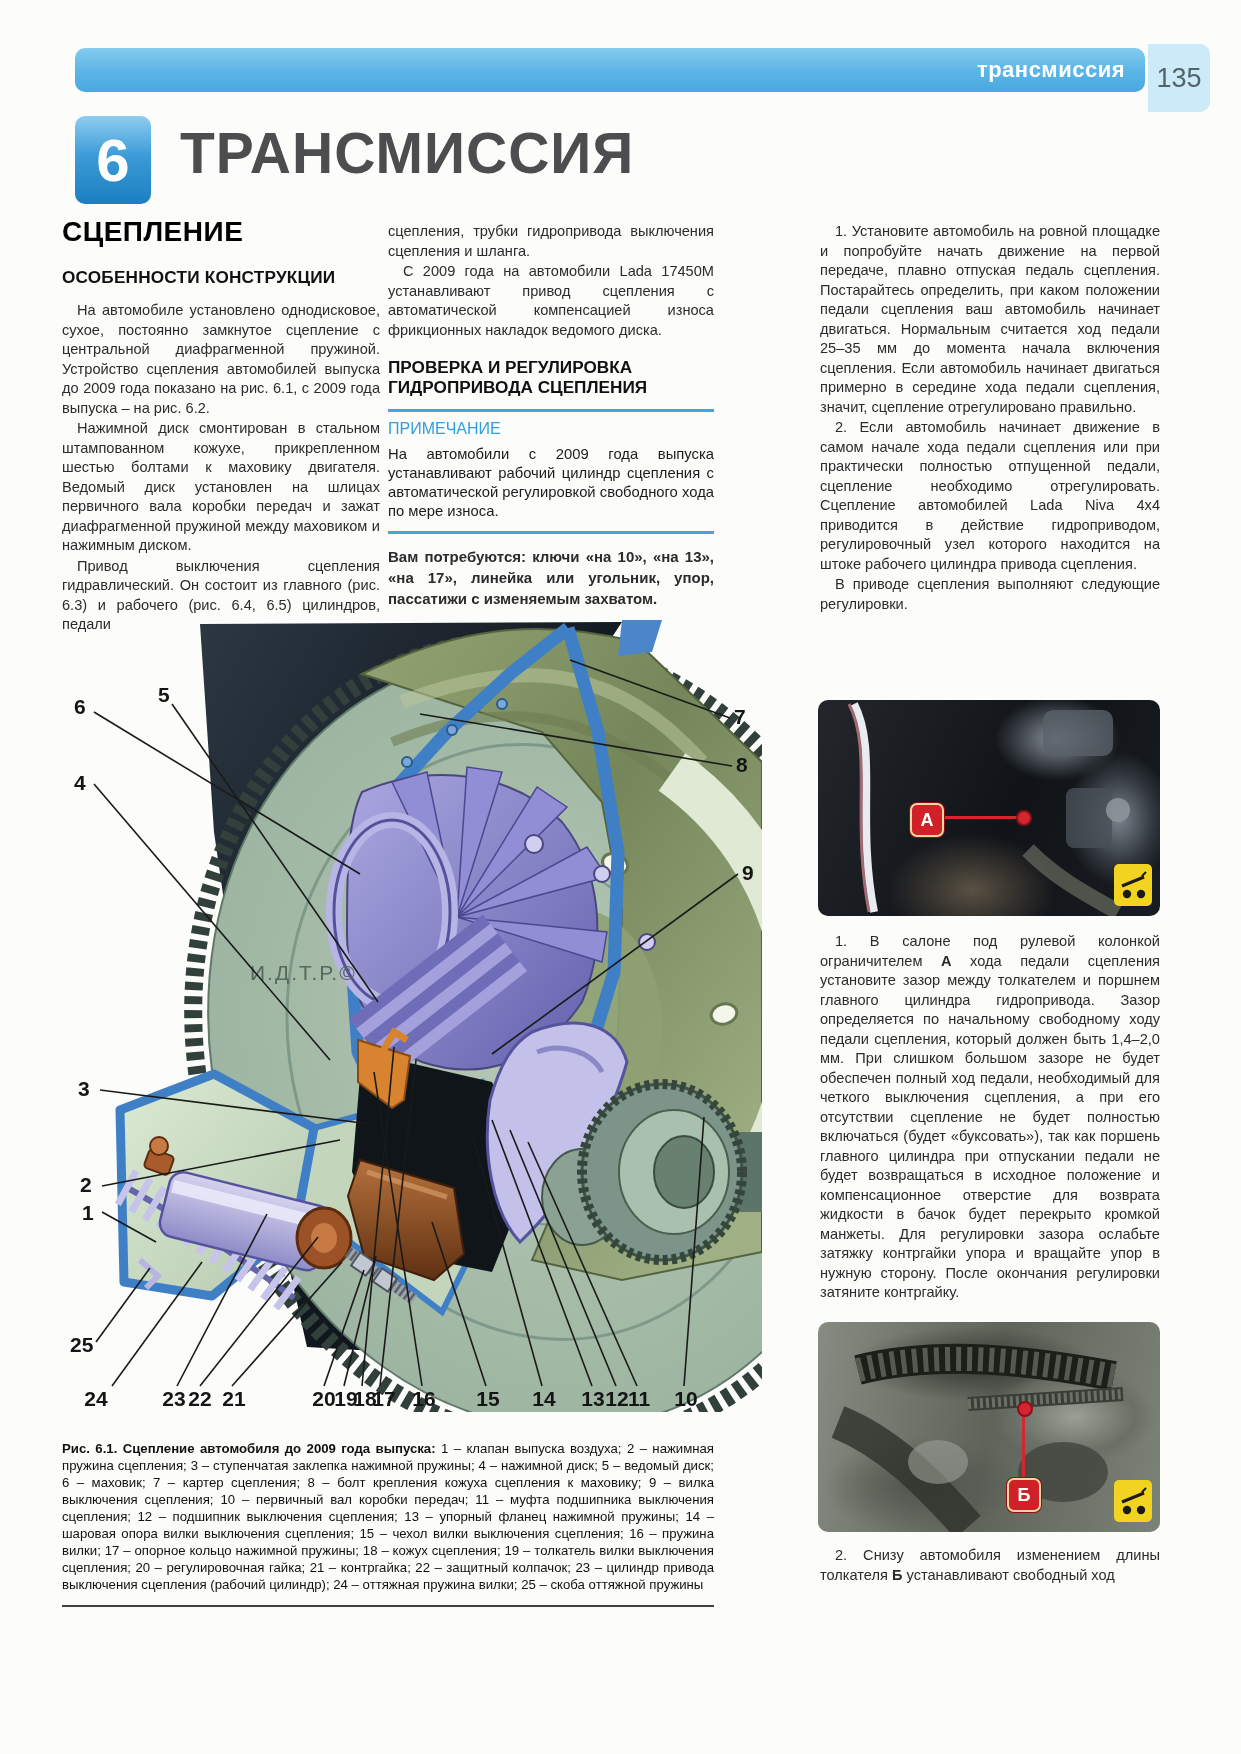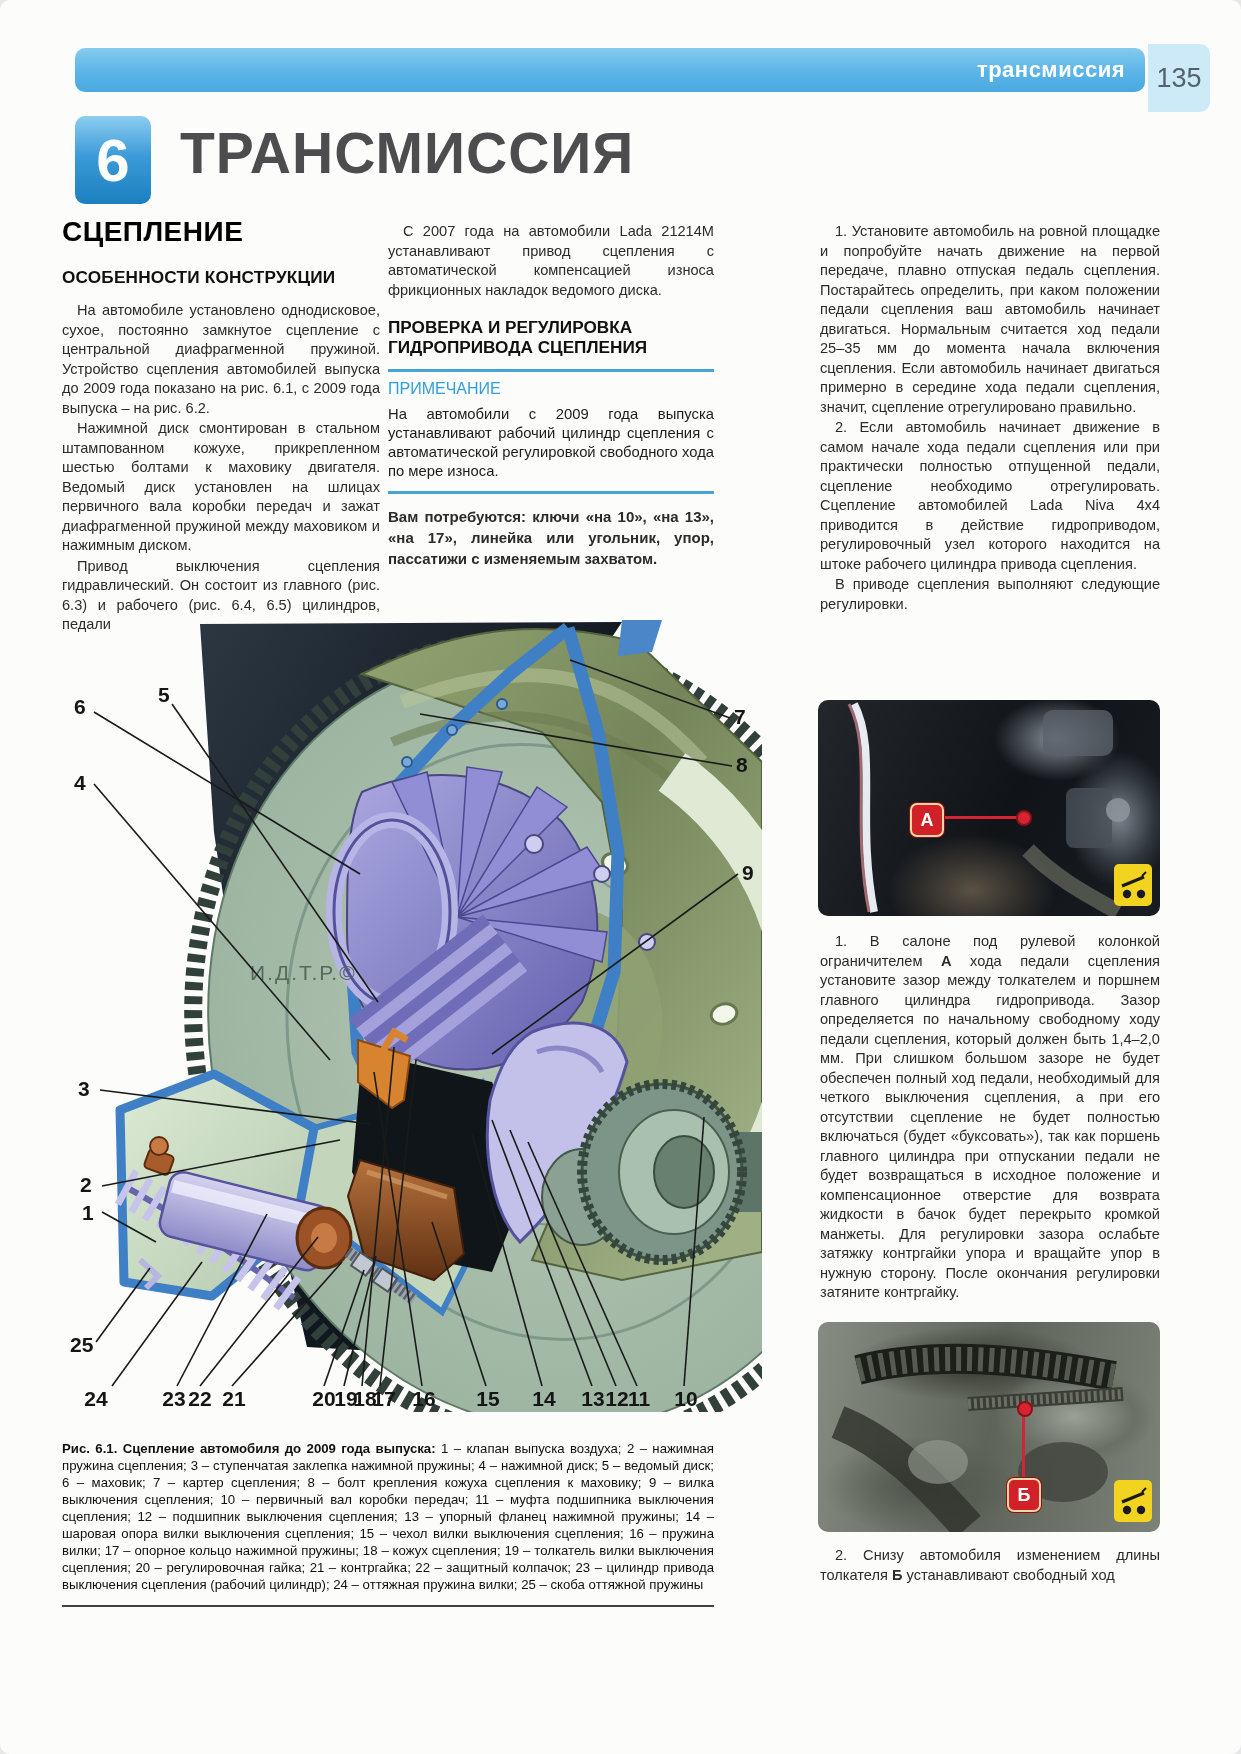--- a/index.html
+++ b/index.html
@@ -1,17 +1,17 @@
 <!DOCTYPE html>
 <html lang="ru"><head>
 <meta charset="utf-8">
 <style>
   html,body{margin:0;padding:0;background:#e8e8e8;}
   .page{position:relative;width:1241px;height:1754px;background:#fcfcfa;overflow:hidden;
-        font-family:"Liberation Sans","DejaVu Sans",sans-serif;color:#2b2b2b;border-radius:10px;}
+        font-family:"Liberation Sans","DejaVu Sans",sans-serif;color:#2b2b2b;}
   
   .hdr-bar{position:absolute;left:75px;top:48px;width:1070px;height:44px;border-radius:10px;
            background:linear-gradient(180deg,#85cbf0 0%,#5ab4e6 55%,#4aa9e0 100%);
            display:flex;align-items:center;justify-content:flex-end;padding-right:20px;box-sizing:border-box;}
   .hdr-bar span{color:#fff;font-weight:bold;font-size:22px;letter-spacing:.5px;}
   .pg-tab{position:absolute;left:1148px;top:44px;width:62px;height:68px;background:#cdeaf9;
           border-radius:0 10px 10px 0;display:flex;align-items:center;justify-content:center;
           font-size:27px;color:#53626b;font-weight:500;}
   
   .badge{position:absolute;left:75px;top:116px;width:76px;height:88px;border-radius:10px;
@@ -78,21 +78,22 @@
 
   <section class="col c1">
     <h1 class="blue">СЦЕПЛЕНИЕ</h1>
     <h2 class="sub">ОСОБЕННОСТИ КОНСТРУКЦИИ</h2>
     <p>На автомобиле установлено однодисковое, сухое, постоянно замкнутое сцепление с центральной диафрагменной пружиной. Устройство сцепления автомобилей выпуска до 2009 года показано на рис. 6.1, с 2009 года выпуска – на рис. 6.2.</p>
     <p>Нажимной диск смонтирован в стальном штампованном кожухе, прикрепленном шестью болтами к маховику двигателя. Ведомый диск установлен на шлицах первичного вала коробки передач и зажат диафрагменной пружиной между маховиком и нажимным диском.</p>
     <p>Привод выключения сцепления гидравлический. Он состоит из главного (рис. 6.3) и рабочего (рис. 6.4, 6.5) цилиндров, педали</p>
   </section>
 
   <section class="col c2">
-    <p>С 2007 года на автомобили Lada 21214M устанавливают привод сцепления с автоматической компенсацией износа фрикционных накладок ведомого диска.</p>
+    <p class="noind">сцепления, трубки гидропривода выключения сцепления и шланга.</p>
+    <p>С 2009 года на автомобили Lada 17450M устанавливают привод сцепления с автоматической компенсацией износа фрикционных накладок ведомого диска.</p>
     <h2 class="mid">ПРОВЕРКА И РЕГУЛИРОВКА ГИДРОПРИВОДА СЦЕПЛЕНИЯ</h2>
     <div class="note">
       <div class="nlab">ПРИМЕЧАНИЕ</div>
       <div class="ntxt">На автомобили с 2009 года выпуска устанавливают рабочий цилиндр сцепления с автоматической регулировкой свободного хода по мере износа.</div>
     </div>
     <p class="tools noind">Вам потребуются: ключи «на 10», «на 13», «на 17», линейка или угольник, упор, пассатижи с изменяемым захватом.</p>
   </section>
 
   <section class="col c3a">
     <p>1. Установите автомобиль на ровной площадке и попробуйте начать движение на первой передаче, плавно отпуская педаль сцепления. Постарайтесь определить, при каком положении педали сцепления ваш автомобиль начинает двигаться. Нормальным считается ход педали 25–35 мм до момента начала включения сцепления. Если автомобиль начинает двигаться примерно в середине хода педали сцепления, значит, сцепление отрегулировано правильно.</p>

